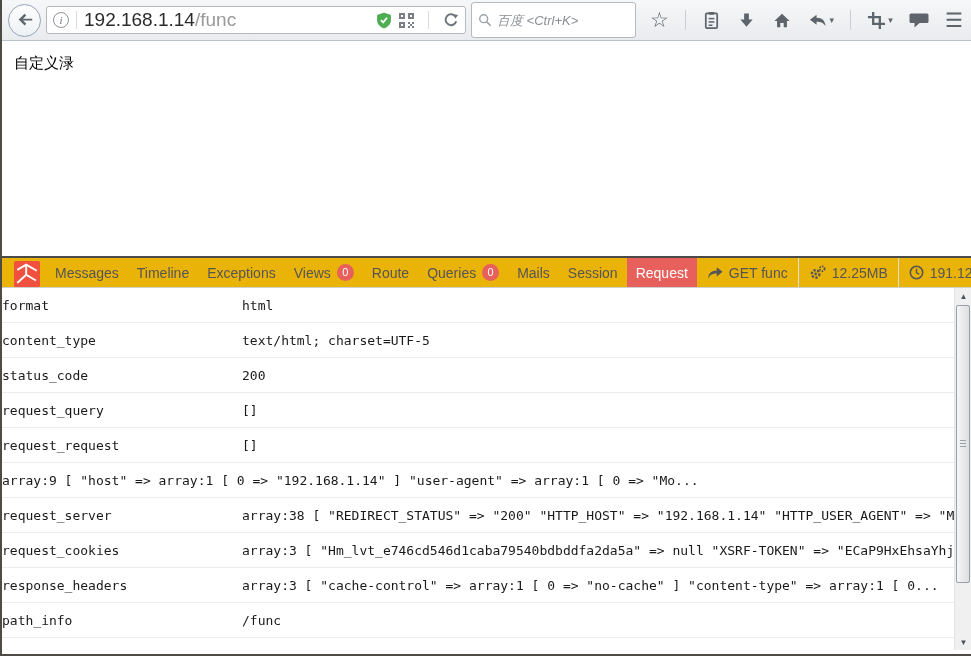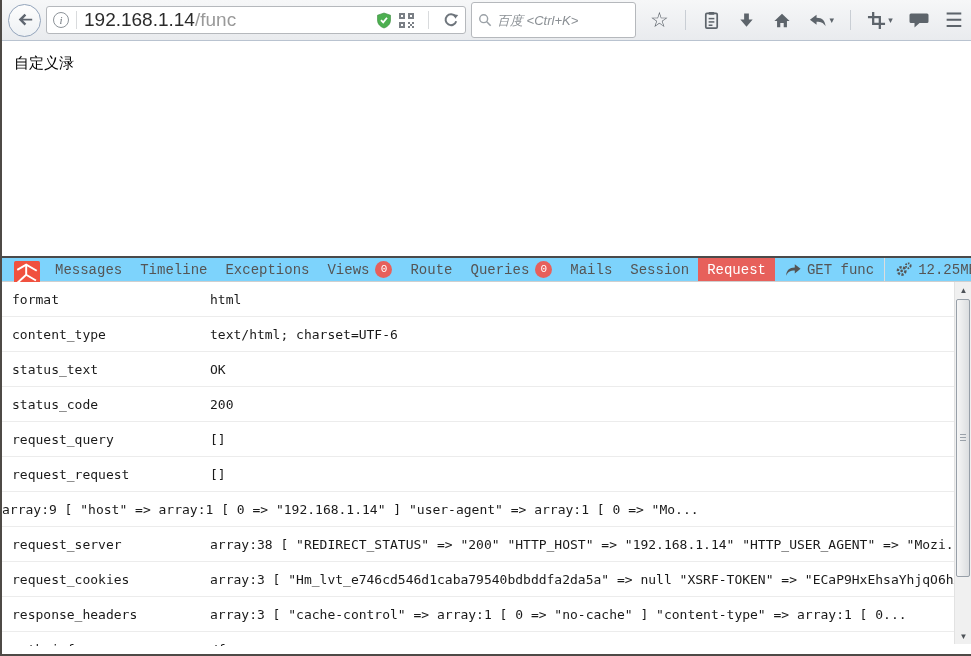--- a/index.html
+++ b/index.html
@@ -38,38 +38,38 @@
   .caret { font-size:9px; color:#5d646b; margin-left:2px; cursor:pointer; }
   .star-glyph { font-size:21px; line-height:20px; }
   .burger-glyph { font-size:20px; line-height:20px; }
 
   
   .page-content { position:absolute; left:2px; top:42px; width:967px; height:214px; background:#fff; }
   .page-text { padding:12px 0 0 12px; font-size:15px; color:#000; }
 
   
   .debugbar { position:absolute; left:2px; top:256px; width:969px; height:400px; background:#fff; }
-  .dbg-header { height:26px; background:#7dd3fc; border-top:2px solid #4a4a4a; border-bottom:1px solid #cfcfcf;
-    display:flex; align-items:stretch; font-size:14px; color:#555;font-family:Liberation Mono, monospace; }
+  .dbg-header { height:32px; background:#eab308; border-top:2px solid #4a4a4a; border-bottom:1px solid #cfcfcf;
+    display:flex; align-items:stretch; font-size:14px; color:#555; }
   .dbg-logo { width:26px; height:26px; margin:3px 6px 0 12px; flex:none; }
   .dbg-tabs { display:flex; align-items:stretch; }
   .dbg-tab { display:flex; align-items:center; padding:0 9px; cursor:pointer; color:#555; text-decoration:none; }
   .dbg-tab.active { background:#e7605b; color:#fff; }
   .tab-badge { display:inline-block; min-width:17px; height:17px; line-height:17px; border-radius:9px;
     background:#e7605b; color:#fff; font-size:11px; text-align:center; margin-left:6px; }
   .dbg-seg { display:flex; align-items:center; padding:4px 10px; white-space:nowrap; }
   .dbg-seg.bordered { border-left:1px solid #ddd; }
   .dbg-seg svg, .dbg-seg .seg-glyph { margin-right:6px; }
 
   
   .dbg-body { position:relative; height:364px; overflow:hidden; background:#fff; }
   .dbg-rows { position:absolute; left:0; top:0; right:17px; }
   .dbg-row { display:flex; height:35px; align-items:center; border-bottom:1px solid #ececec;
     font-family:"DejaVu Sans Mono", monospace; font-size:13px; color:#1a1a1a; }
-  .dbg-key { width:208px; padding-left:10px; flex:none; white-space:nowrap; }
+  .dbg-key { width:240px; flex:none; white-space:nowrap; }
   .dbg-val { flex:1; white-space:nowrap; overflow:hidden; }
 
   
   .sb { position:absolute; right:0; top:0; bottom:2px; width:17px; background:#f0f0f0; border-left:1px solid #e2e2e2; }
   .sb-btn { position:absolute; left:0; width:17px; height:16px; display:flex; align-items:center;
     justify-content:center; font-size:8px; color:#4d5257; cursor:pointer; }
   .sb-up { top:0; } .sb-down { bottom:0; }
   .sb-thumb { position:absolute; left:1px; top:17px; width:14px; height:278px; border:1px solid #979fa8;
     border-radius:2px; background:linear-gradient(to right,#f6f6f6,#dcdee0); cursor:grab; }
   .sb-thumb::after { content:""; position:absolute; left:3px; right:3px; top:50%; margin-top:-4px; height:8px;
@@ -253,25 +253,21 @@
   </div>
 
   <div class="dbg-body">
     <div class="dbg-rows" id="dbg-rows">
         <div class="dbg-row">
     <div class="dbg-key">format</div>
     <div class="dbg-val">html</div>
   </div>
         <div class="dbg-row">
     <div class="dbg-key">content_type</div>
-    <div class="dbg-val">text/html; charset=UTF-6</div>
-  </div>
-        <div class="dbg-row">
-    <div class="dbg-key">status_text</div>
-    <div class="dbg-val">OK</div>
+    <div class="dbg-val">text/html; charset=UTF-5</div>
   </div>
         <div class="dbg-row">
     <div class="dbg-key">status_code</div>
     <div class="dbg-val">200</div>
   </div>
         <div class="dbg-row">
     <div class="dbg-key">request_query</div>
     <div class="dbg-val">[]</div>
   </div>
         <div class="dbg-row">

